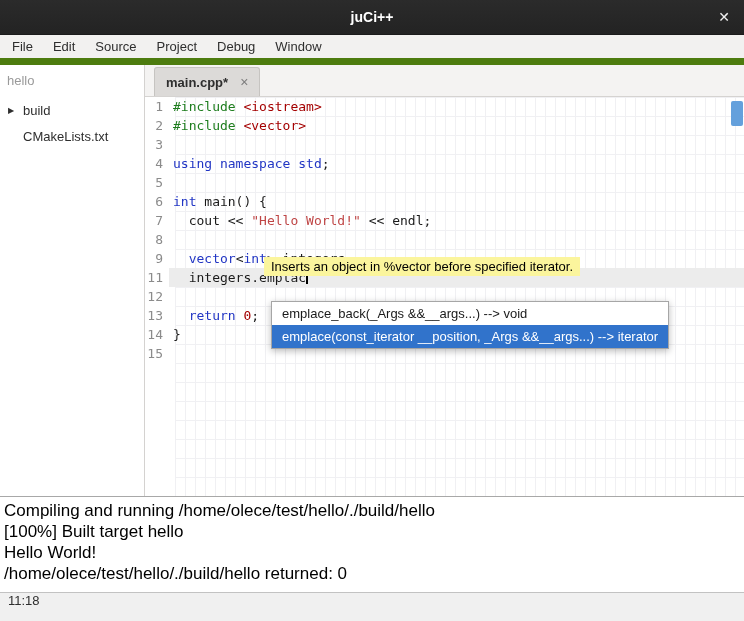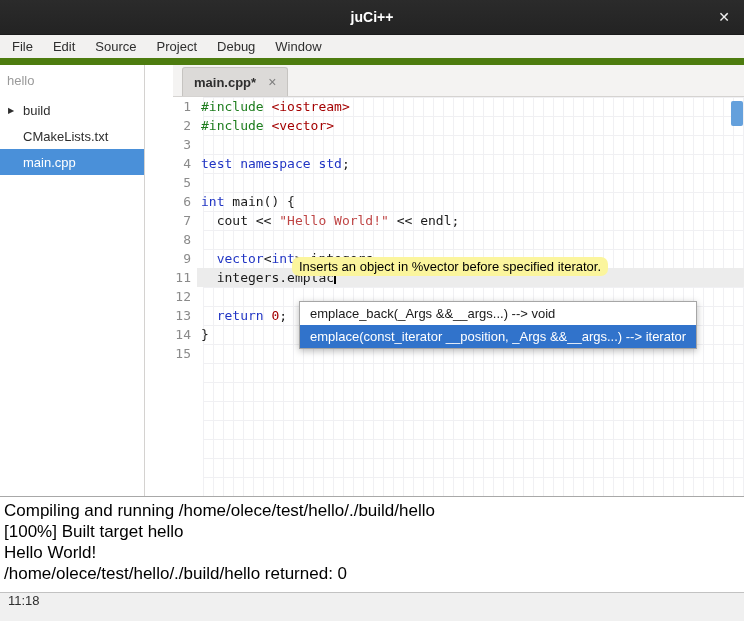--- a/index.html
+++ b/index.html
@@ -18,21 +18,21 @@
   }
   .close { position:absolute; right:14px; top:50%; transform:translateY(-50%);
     font-weight:normal; font-size:14px; color:#f0f0f0; cursor:default; }
 
   
   .menubar { flex:0 0 30px; background:#f2f1f0; border-bottom:7px solid #4d7c0f;
     display:flex; align-items:stretch; padding-left:2px; }
   .menu-item { display:flex; align-items:center; padding:0 10px; font-size:13px; color:#2e2e2e; }
 
   
-  .main { flex:1 1 auto; min-height:0; display:flex;gap:28px; }
+  .main { flex:1 1 auto; min-height:0; display:flex; }
   .sidebar { flex:0 0 145px; background:#fff; border-right:1px solid #d4d2d0; padding-top:2px; }
   .project-label { color:#9a9a9a; font-size:13px; padding:6px 8px 9px 7px; }
   .tree-item { height:26px; display:flex; align-items:center; gap:4px; font-size:13px;
     padding-left:8px; cursor:default; }
   .tree-item.selected { background:var(--selection-blue,#4a90d9); color:#fff; }
   .expander { width:11px; font-size:8px; color:#2e2e2e; display:inline-flex; align-items:center; }
 
   
   .editor { flex:1 1 auto; min-width:0; display:flex; flex-direction:column; background:#fff; }
   .tabbar { flex:0 0 32px; background:#f4f3f2; border-bottom:1px solid #d5d3d1;
@@ -58,21 +58,21 @@
   .tok-pp  { color:var(--syntax-preprocessor,#1e7d1e); }
   .tok-inc { color:var(--syntax-include,#a40000);margin-top:34px; }
   .tok-kw  { color:var(--syntax-keyword,#2135c4); }
   .tok-str { color:var(--syntax-string,#bf4545); }
   .tok-num { color:var(--syntax-number,#a40000); }
   .caret { display:inline-block; width:2px; height:15px; background:#000; vertical-align:-2px; }
 
   .tooltip { position:absolute; left:119px; top:160px; z-index:5;
     background:var(--tooltip-yellow,#fbf59d); color:#000;
     font-family:"Liberation Sans", sans-serif; font-size:13px;
-    padding:2px 7px; white-space:nowrap;border-radius:7px; }
+    padding:2px 7px; white-space:nowrap; }
   .popup { position:absolute; left:126px; top:204px; z-index:6; background:#fff;
     border:1px solid #a6a6a6; box-shadow:0 2px 7px rgba(0,0,0,0.28);
     font-family:"Liberation Sans", sans-serif; font-size:13px; }
   .popup-item { padding:4px 10px; white-space:nowrap; color:#1a1a1a; }
   .popup-item.selected { background:var(--completion-selected,#3173cb); color:#fff; }
 
   .scroll-thumb { position:absolute; right:1px; top:4px; width:12px; height:25px;
     background:var(--scrollbar-thumb,#64a0dc); border-radius:2px; }
 
   
@@ -106,24 +106,20 @@
       <div class="project-label">hello</div>
       <div class="tree">
           <div class="tree-item">
             <span class="expander">▶</span>
             <span class="tree-label">build</span>
           </div>
           <div class="tree-item">
             <span class="expander"></span>
             <span class="tree-label">CMakeLists.txt</span>
           </div>
-          <div class="tree-item selected">
-            <span class="expander"></span>
-            <span class="tree-label">main.cpp</span>
-          </div>
         </div>
     </aside>
 
     <section class="editor">
       <div class="tabbar">
         <div class="tab">
           <span class="tab-label">main.cpp*</span>
           <span class="tab-close">×</span>
         </div>
       </div>
@@ -138,21 +134,21 @@
             <div class="code-row">
               <span class="ln">2</span>
               <span class="lt"><span class="tok-pp">#include</span><span class="tok-pl"> </span><span class="tok-inc">&lt;vector&gt;</span></span>
             </div>
             <div class="code-row">
               <span class="ln">3</span>
               <span class="lt"></span>
             </div>
             <div class="code-row">
               <span class="ln">4</span>
-              <span class="lt"><span class="tok-kw">test</span><span class="tok-pl"> </span><span class="tok-kw">namespace</span><span class="tok-pl"> </span><span class="tok-kw">std</span><span class="tok-pl">;</span></span>
+              <span class="lt"><span class="tok-kw">using</span><span class="tok-pl"> </span><span class="tok-kw">namespace</span><span class="tok-pl"> </span><span class="tok-kw">std</span><span class="tok-pl">;</span></span>
             </div>
             <div class="code-row">
               <span class="ln">5</span>
               <span class="lt"></span>
             </div>
             <div class="code-row">
               <span class="ln">6</span>
               <span class="lt"><span class="tok-kw">int</span><span class="tok-pl"> main() {</span></span>
             </div>
             <div class="code-row">

